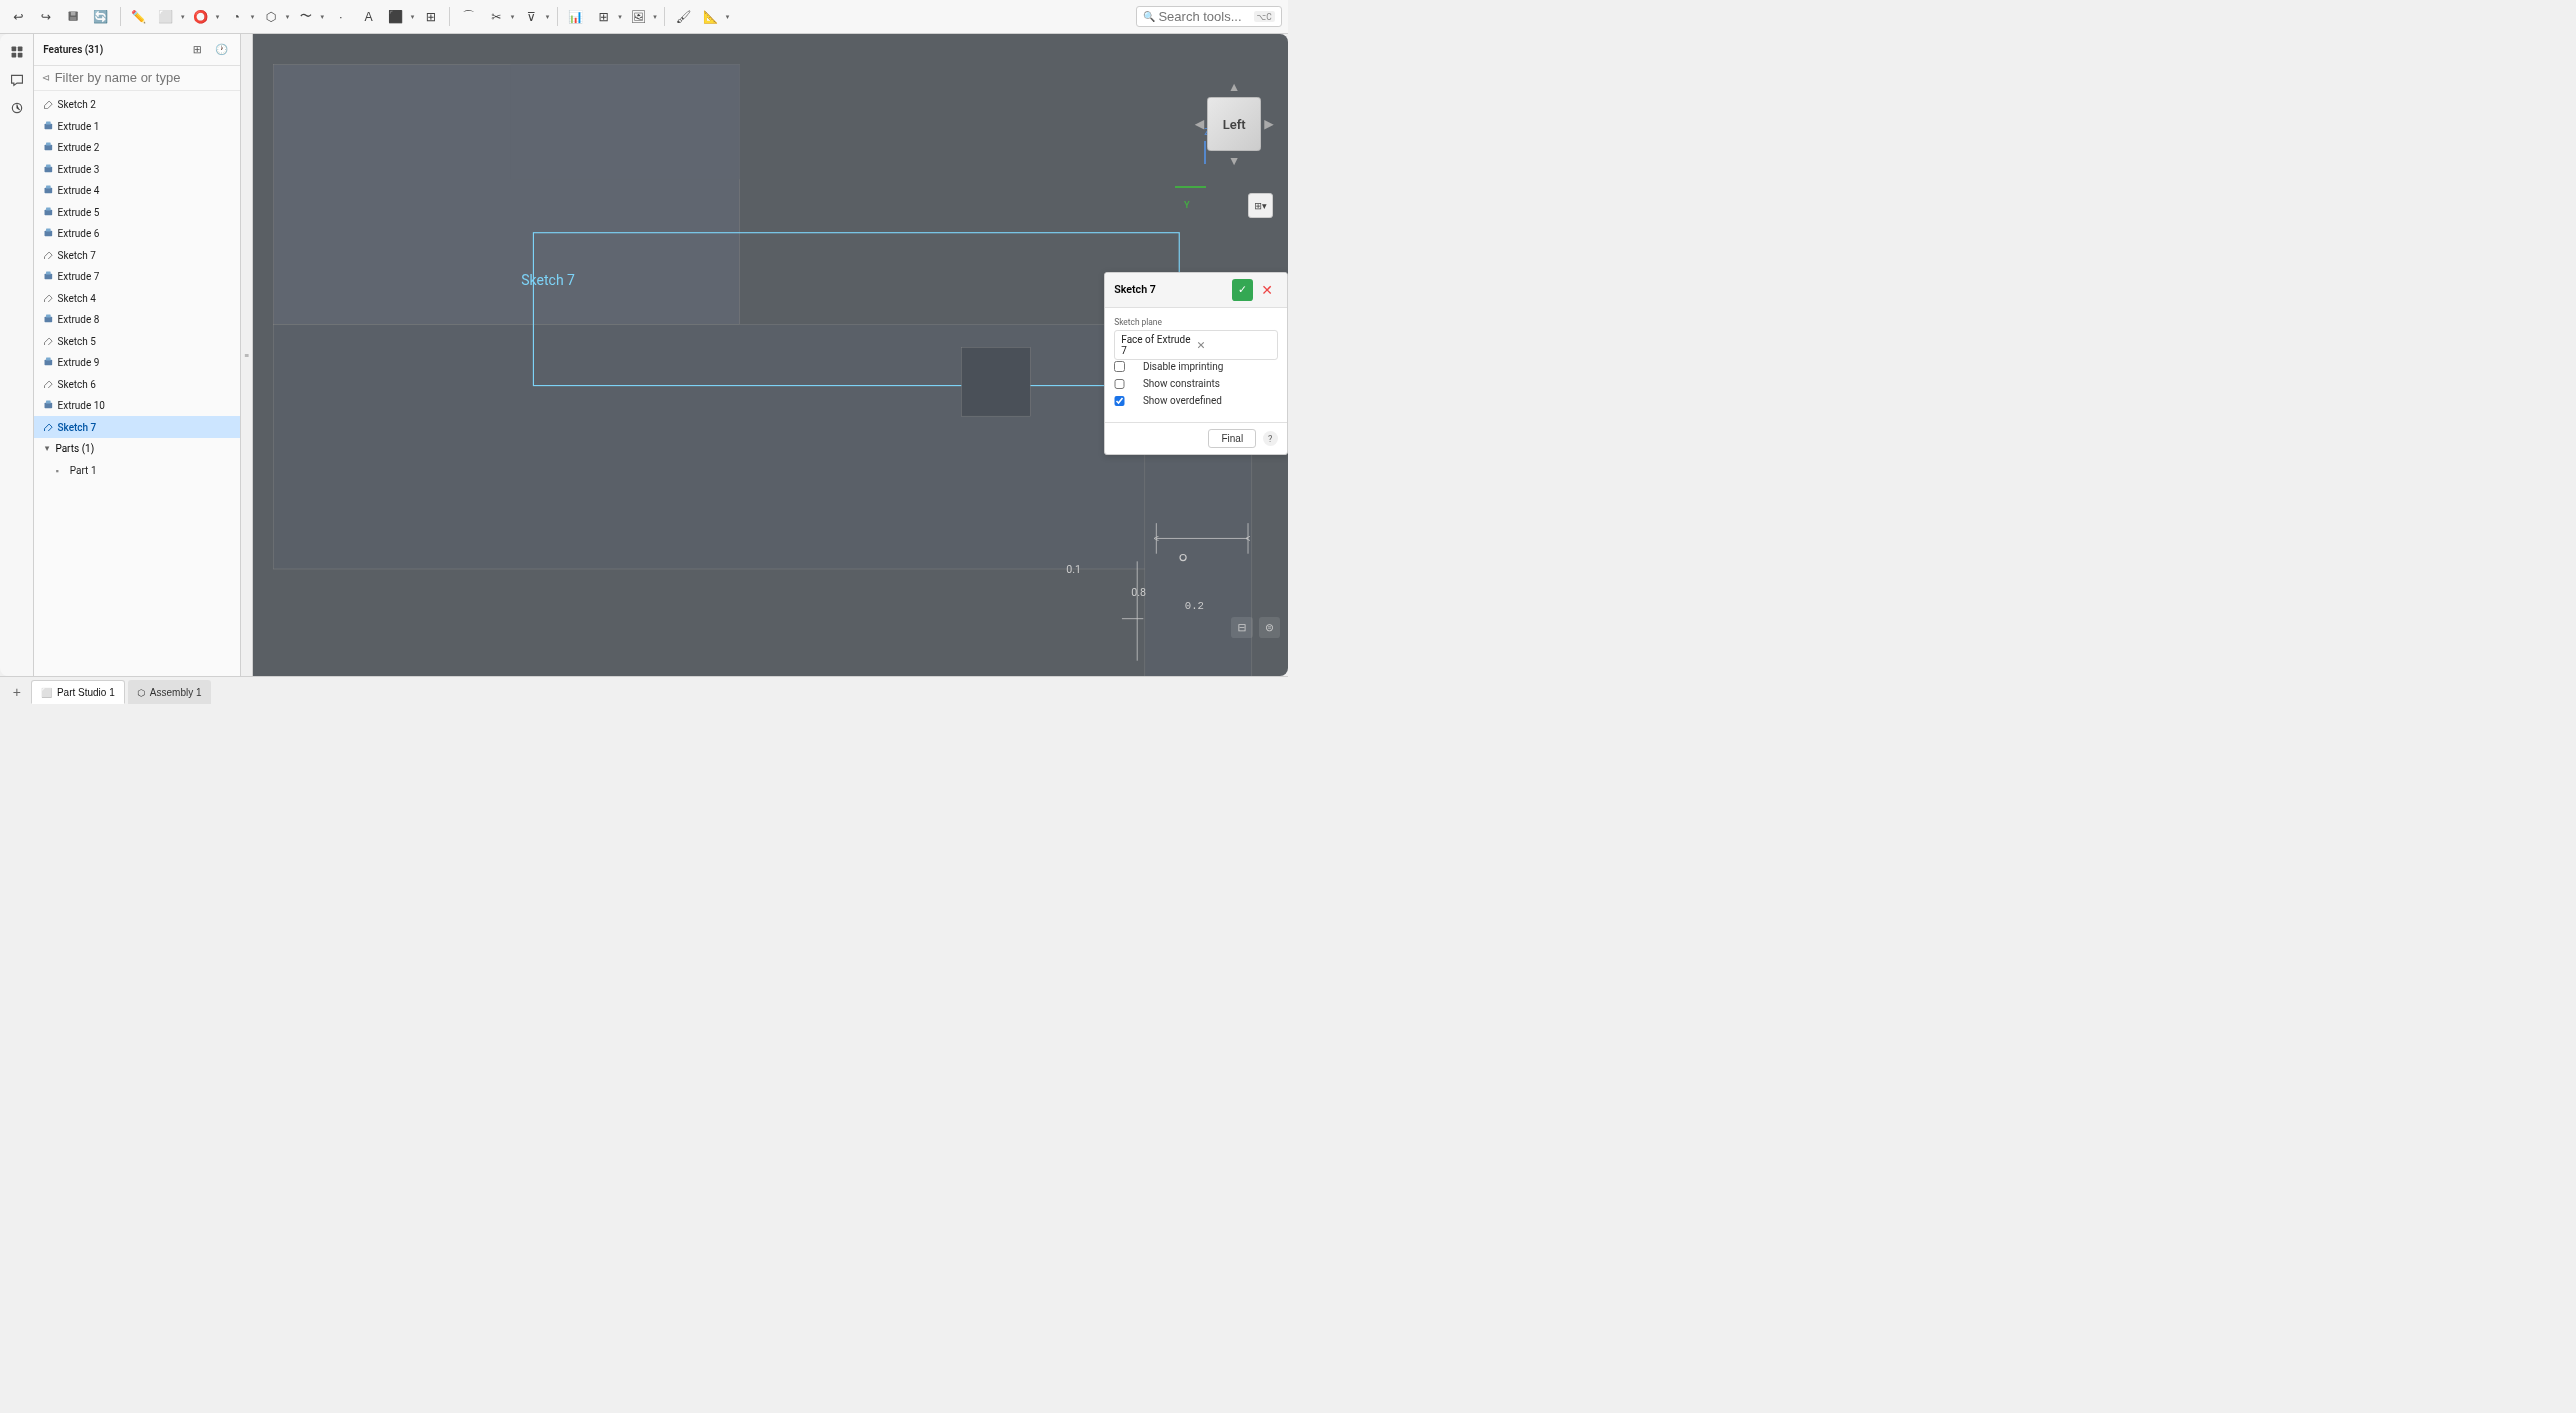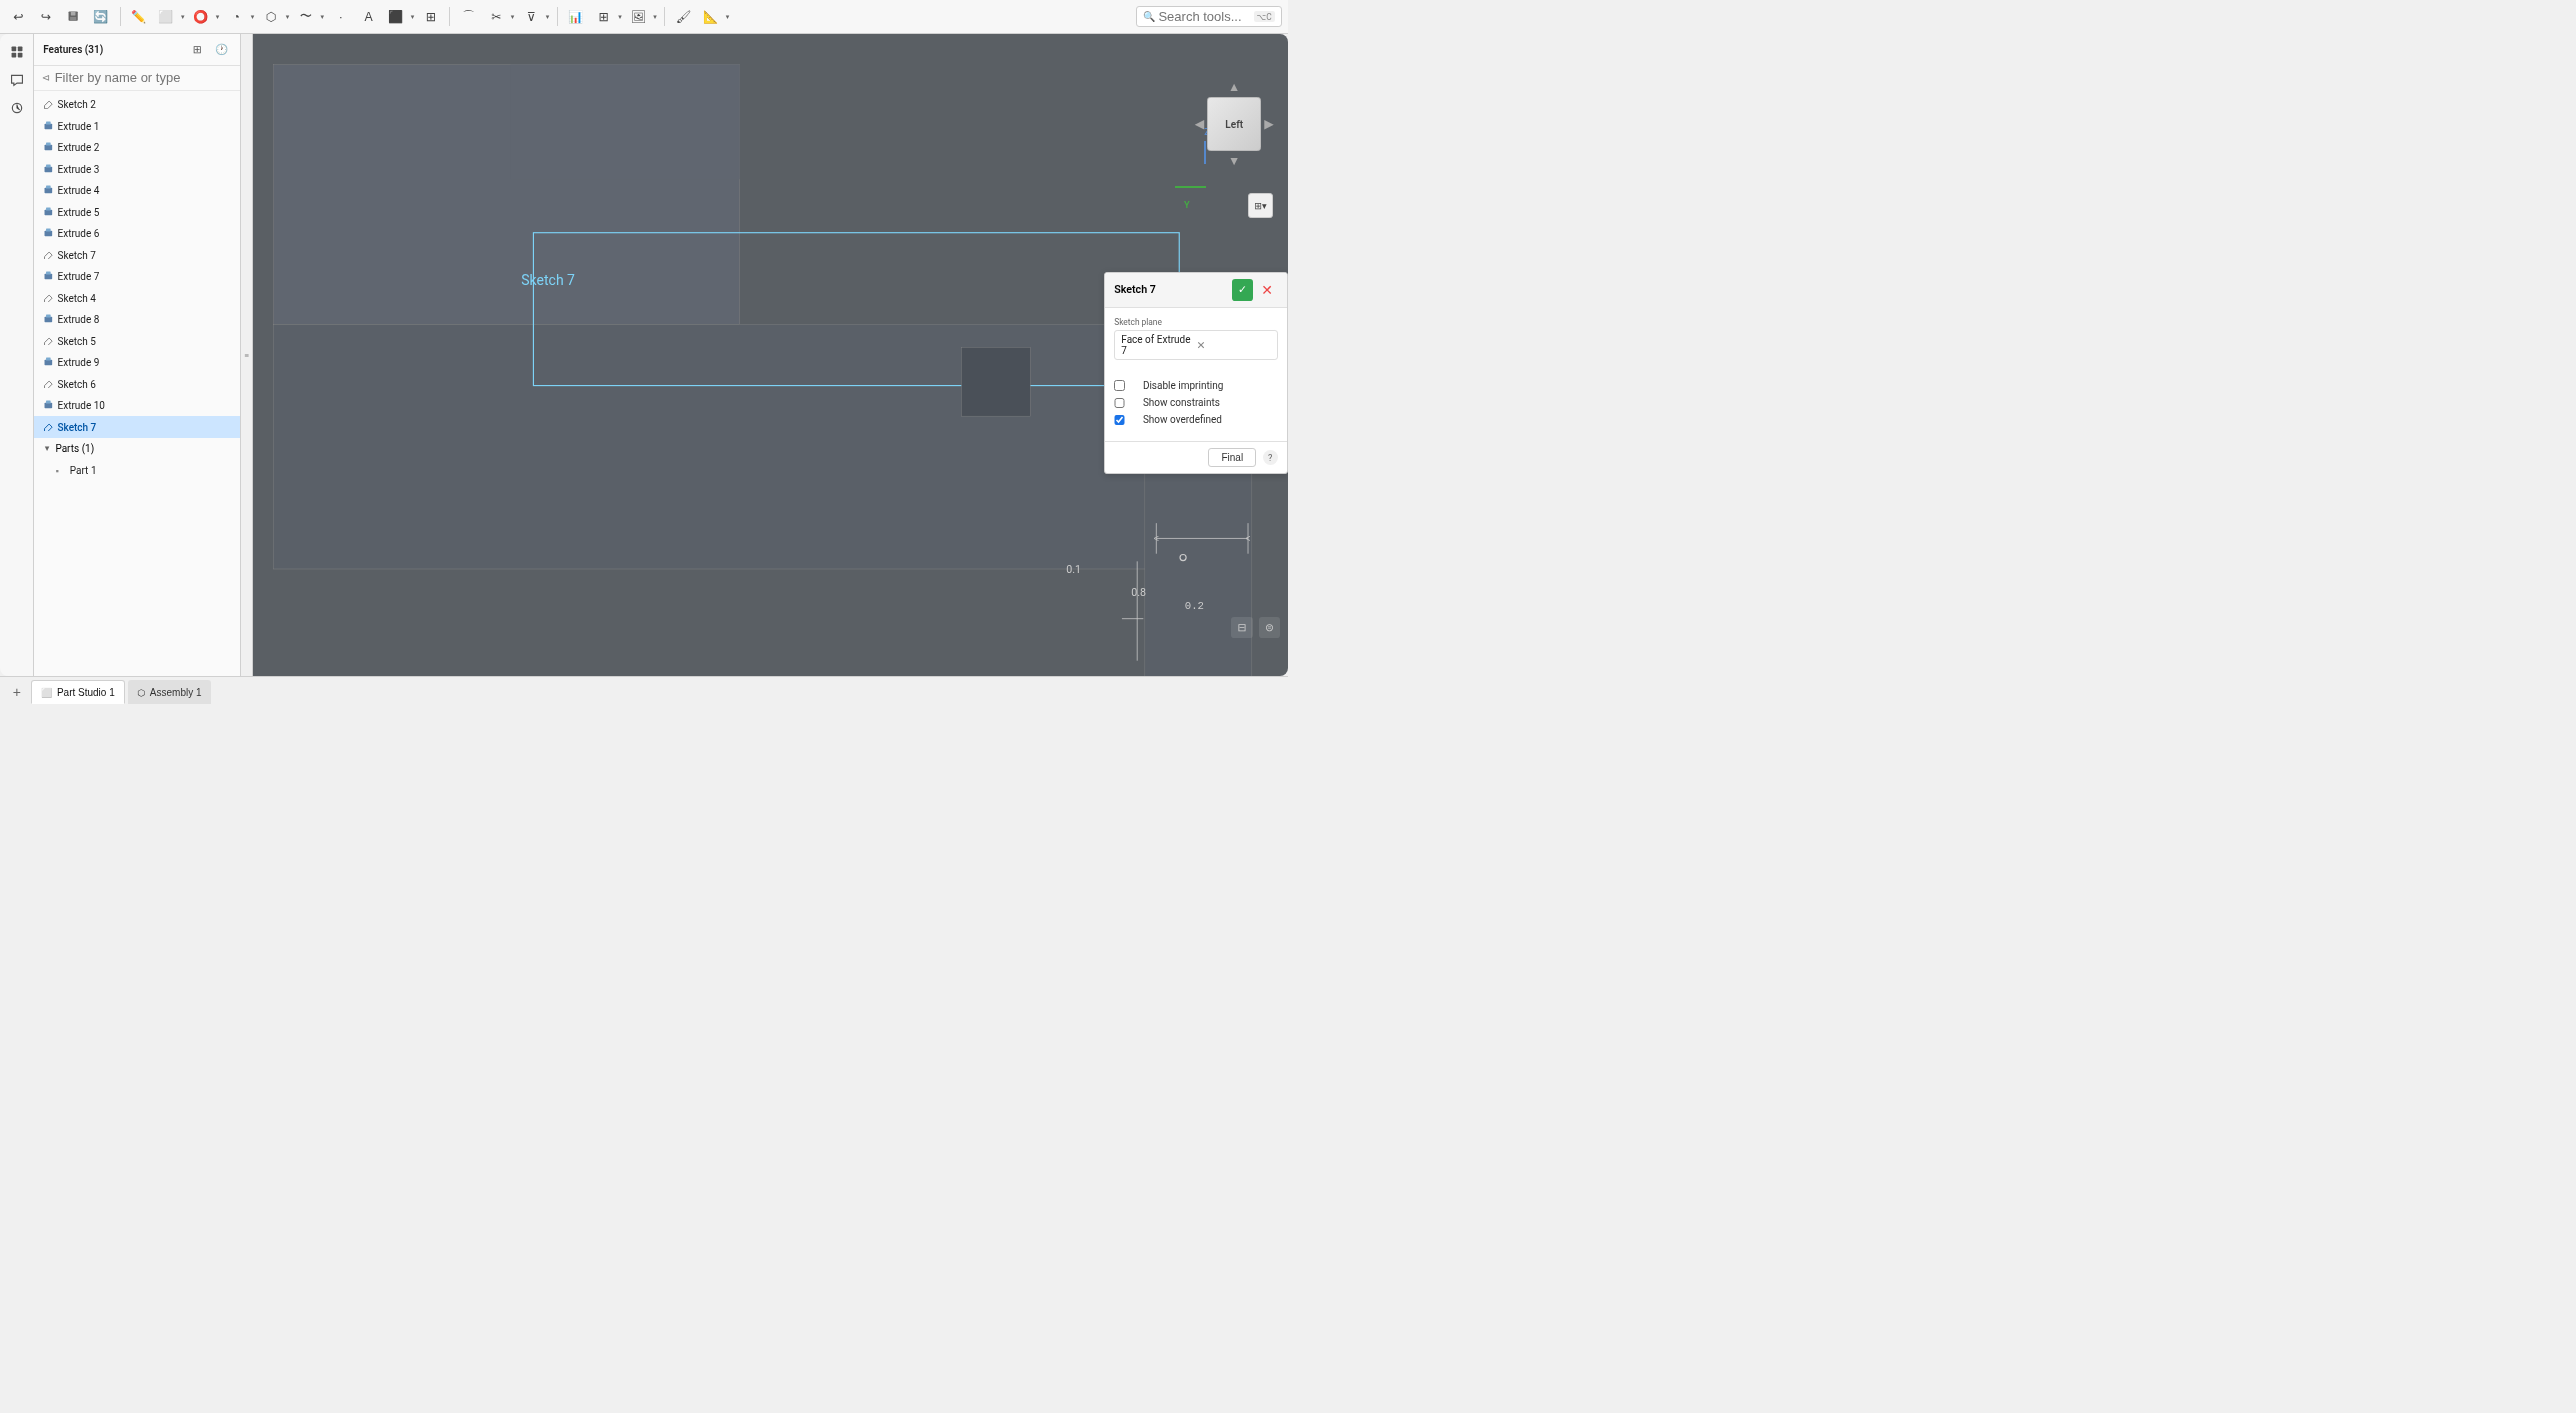--- a/index.html
+++ b/index.html
@@ -272,21 +272,21 @@
     .orient-left-arrow { color: #aaa; font-size: 12.3px; cursor: pointer; }
     .orient-cube {
       width: 54px;
       height: 54px;
       background: linear-gradient(135deg, #e8e8e8, #ccc);
       border: 0.8px solid #bbb;
       border-radius: 3.1px;
       display: flex;
       align-items: center;
       justify-content: center;
-      font-size: 10px;
+      font-size: 13px;
       font-weight: 600;
       color: #444;
       cursor: pointer;
       position: relative;
     }
     .orient-right-arrow { color: #aaa; font-size: 12.3px; cursor: pointer; }
     .orient-down { text-align: center; color: #aaa; font-size: 12.3px; margin-top: 3.1px; cursor: pointer; }
     .z-axis {
       position: absolute;
       top: 46px;
@@ -397,21 +397,21 @@
       margin-bottom: 3.1px;
     }
     .sketch-field-value {
       display: flex;
       align-items: center;
       border: 0.8px solid #ddd;
       border-radius: 3.1px;
       padding: 3.1px 6.1px;
       font-size: 10px;
       color: #222;
-      margin-bottom: 20px;
+      margin-bottom: 1px;
       gap: 1px;
     }
     .sketch-field-value span { flex: 1; }
     .sketch-field-clear {
       color: #888;
       cursor: pointer;
       font-size: 10.7px;
     }
     .sketch-checkbox-row {
       display: flex;

